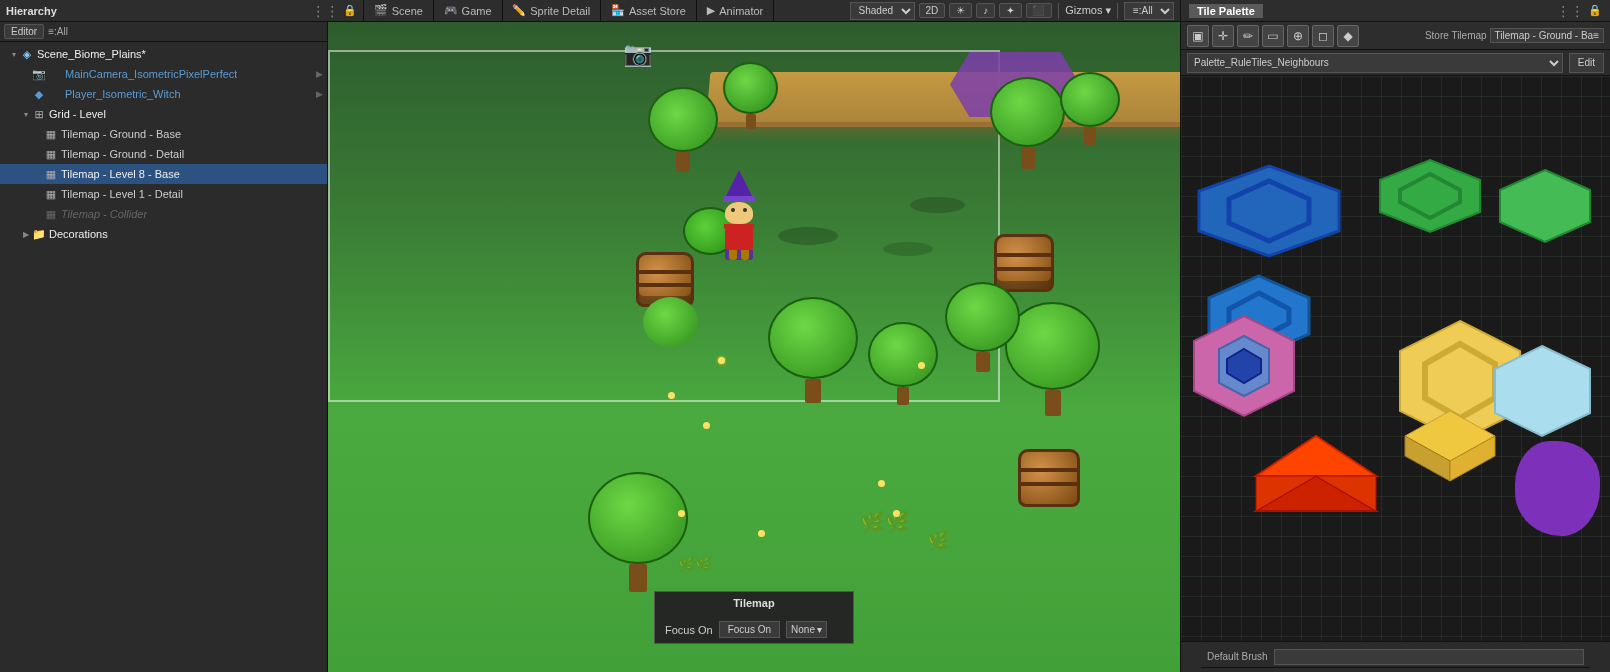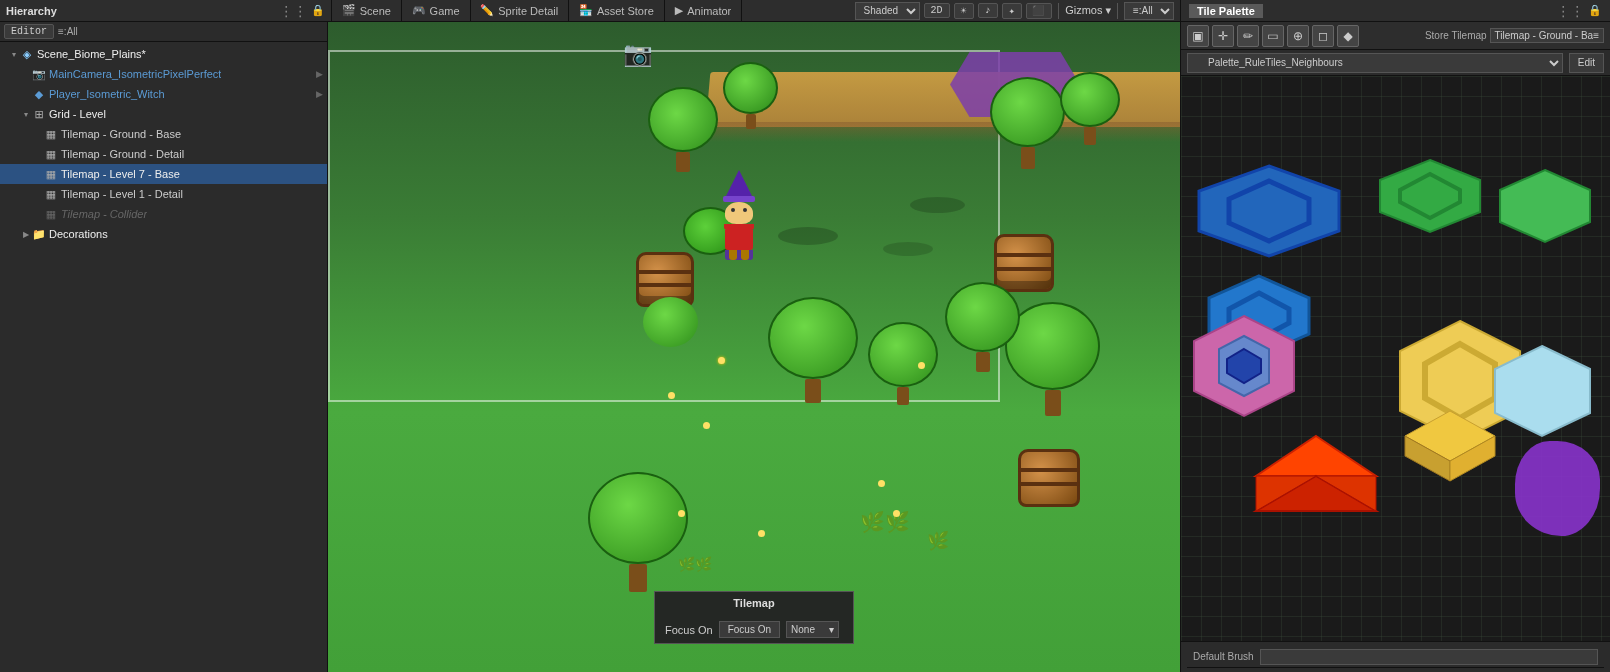--- a/index.html
+++ b/index.html
@@ -42,21 +42,20 @@
     }
     .spacer { flex: 1; }
     .btn-small {
       background: #3a3a3a;
       border: 1px solid #555;
       color: #ccc;
       padding: 1px 6px;
       font-size: 10px;
       cursor: pointer;
       border-radius: 2px;
-      font-family: Liberation Mono, monospace;
     }
 
     
     .main-layout {
       display: flex;
       flex: 1;
       overflow: hidden;
     }
 
     
@@ -112,21 +111,21 @@
       margin-right: 3px;
       flex-shrink: 0;
     }
     .tree-label {
       font-size: 11px;
       color: #ccc;
       white-space: nowrap;
       overflow: hidden;
       text-overflow: ellipsis;
     }
-    .tree-label.blue { color: #5b9bd5; }
+    .tree-label.blue { color: #5b9bd5; margin-left: 16px; }
     .tree-label.white { color: #eee; }
     .tree-expand {
       margin-left: auto;
       color: #666;
       font-size: 9px;
     }
 
     
     .scene-view {
       flex: 1;
@@ -159,21 +158,21 @@
       gap: 6px;
       height: 26px;
       background: #2b2b2b;
       border-bottom: 1px solid #111;
     }
     .palette-dropdown {
       flex: 1;
       background: #3a3a3a;
       border: 1px solid #555;
       color: #ccc;
-      padding: 1px 16px;
+      padding: 1px 2px;
       font-size: 10px;
       height: 20px;
     }
     .edit-btn {
       background: #3a3a3a;
       border: 1px solid #555;
       color: #ccc;
       padding: 1px 8px;
       font-size: 10px;
       cursor: pointer;
@@ -189,21 +188,21 @@
       background-image:
         linear-gradient(rgba(60,80,60,0.3) 1px, transparent 1px),
         linear-gradient(90deg, rgba(60,80,60,0.3) 1px, transparent 1px);
       background-size: 20px 20px;
     }
 
     
     .palette-bottom {
       border-top: 1px solid #111;
       background: #2b2b2b;
-      padding: 4px 6px;
+      padding: 4px 20px;
     }
     .prop-label {
       width: 80px;
       font-size: 10px;
       color: #aaa;
     }
     .focus-btn {
       background: #3a3a3a;
       border: 1px solid #555;
       color: #ccc;
@@ -212,21 +211,21 @@
       cursor: pointer;
     }
     .none-dropdown {
       background: #3a3a3a;
       border: 1px solid #555;
       color: #ccc;
       padding: 2px 4px;
       font-size: 10px;
       display: flex;
       align-items: center;
-      gap: 14px;
+      gap: 2px;
       cursor: pointer;
     }
 
     .gizmos-row {
       display: flex;
       align-items: center;
       gap: 4px;
       padding: 0 6px;
     }
 
@@ -356,21 +355,21 @@
       display: flex;
       align-items: center;
       gap: 6px;
     }
   </style>
 </head>
 <body>
 
 <div class="top-bar">
 
-  <div style="width:332px; display:flex; align-items:center; padding:12px 6px; border-right:1px solid #111; height:100%; flex-shrink:0;">
+  <div style="width:364px; display:flex; align-items:center; padding:12px 6px; border-right:1px solid #111; height:100%; flex-shrink:0;">
     <span style="font-weight:bold; color:#ddd; font-size:11px;">Hierarchy</span>
     <span class="dots-icon" style="margin-left:auto;">⋮⋮</span>
     <span style="font-size:11px; color:#888; margin-left:4px;">🔒</span>
   </div>
   <div class="tab-group">
     <div class="tab">
       <span>🎬</span>
       <span>Scene</span>
     </div>
     <div class="tab">
@@ -468,21 +467,21 @@
         <span class="tree-indent" style="width:28px;"></span>
         <span class="tree-arrow" style="visibility:hidden;">▶</span>
         <span class="tree-icon" style="color:#aaa;">▦</span>
         <span class="tree-label">Tilemap - Ground - Detail</span>
       </div>
 
       <div class="tree-item selected">
         <span class="tree-indent" style="width:28px;"></span>
         <span class="tree-arrow" style="visibility:hidden;">▶</span>
         <span class="tree-icon" style="color:#aaa;">▦</span>
-        <span class="tree-label white">Tilemap - Level 7 - Base</span>
+        <span class="tree-label white">Tilemap - Level 8 - Base</span>
       </div>
 
       <div class="tree-item">
         <span class="tree-indent" style="width:28px;"></span>
         <span class="tree-arrow" style="visibility:hidden;">▶</span>
         <span class="tree-icon" style="color:#aaa;">▦</span>
         <span class="tree-label">Tilemap - Level 1 - Detail</span>
       </div>
 
       <div class="tree-item">

